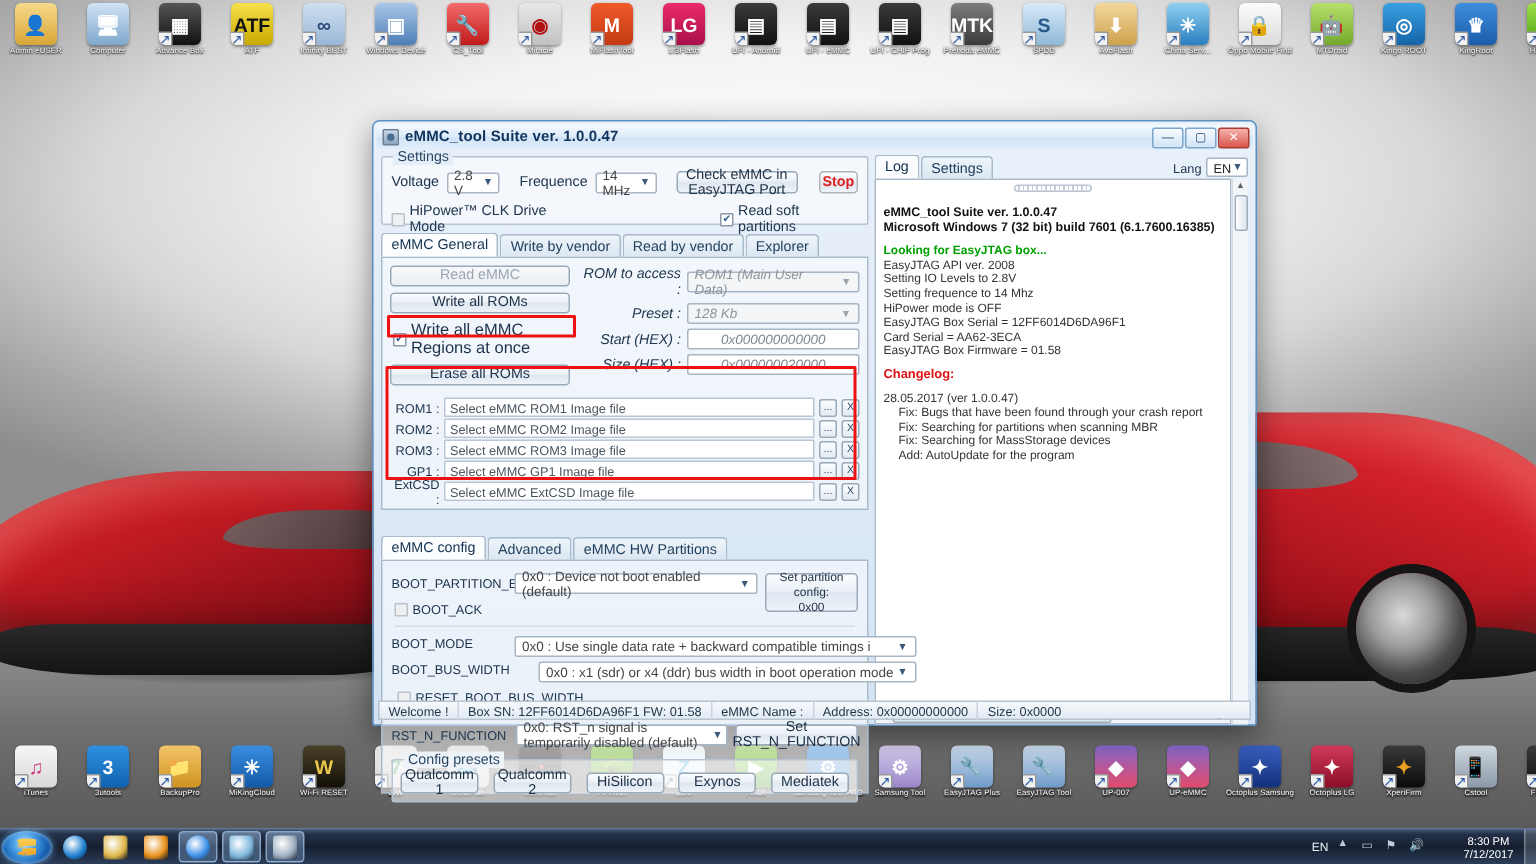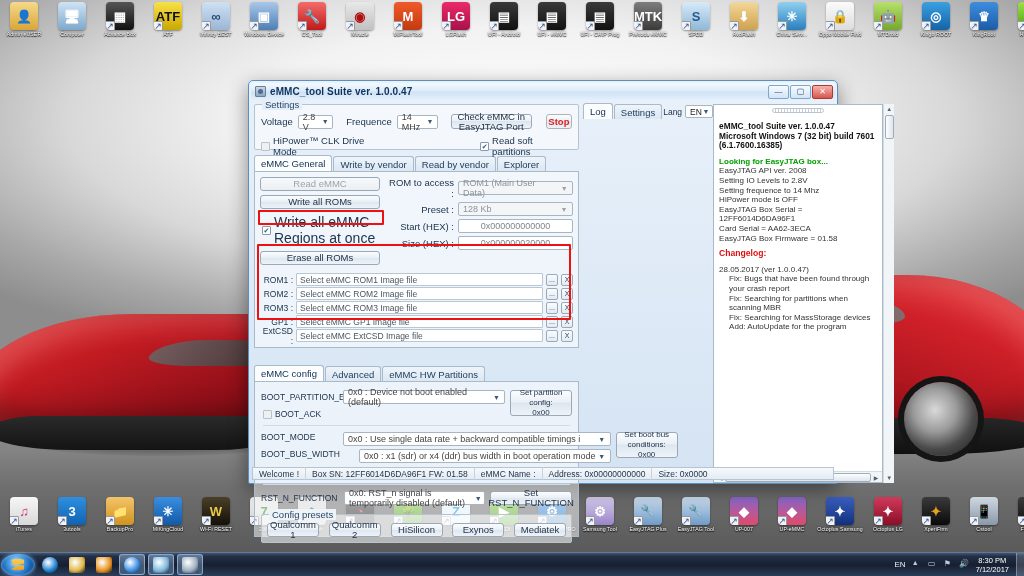--- a/index.html
+++ b/index.html
@@ -124,21 +124,21 @@
     background:linear-gradient(to bottom, rgba(180,215,250,.42), rgba(120,170,225,.30));
     border:1px solid rgba(190,220,255,.55);
   }
   .tb-ico { width:16px; height:16px; border-radius:2px; display:block; }
   #tray {
     margin-left:auto; display:flex; align-items:center; height:24px;
     padding-right:3px; color:#e8f1fb;
   }
   #tray .tlang { font-size:8px; margin-right:6px; }
   #tray .tico { width:11px; height:11px; margin-right:5px; opacity:.9; }
-  #clock { text-align:center; font-size:7.5px; line-height:9px; color:#fff; margin-right:4px; }
+  #clock { text-align:center; font-size:7.5px; line-height:9px; color:#fff; margin-right:4px;margin-left:20px; }
   #showdesk { width:8px; height:24px; background:rgba(255,255,255,.16); border-left:1px solid rgba(255,255,255,.3); }
 
   
   #win {
     position:absolute; left:248px; top:80px; width:590px; height:404px;
     background:linear-gradient(to bottom,#e9f1fa,#d4e3f3);
     border:1px solid #5a8fc4;
     border-radius:5px 5px 2px 2px;
     box-shadow:0 6px 20px rgba(0,0,0,.45);
     padding:2px;
@@ -159,21 +159,21 @@
   .wbtn {
     width:21px; height:14px; border:1px solid #7fa6cb; border-radius:2px;
     background:linear-gradient(to bottom,#f7fbff,#d2e4f6);
     display:flex; align-items:center; justify-content:center;
     font-size:8px; color:#23446e;
   }
   .wbtn.close { background:linear-gradient(to bottom,#f7b2ad,#d9554b); border-color:#a93b33; color:#fff; }
 
   #winBody { display:flex; gap:4px; padding:4px 3px 0 3px; height:383px; }
   #leftPane { width:325px; flex:0 0 325px; }
-  #rightPane { flex:1; display:flex; }
+  #rightPane { flex:1; display:flex; flex-direction:column; }
 
   
   .grp {
     border:1px solid #b6c4d2; background:rgba(255,255,255,.55);
     border-radius:2px; position:relative; padding:9px 6px 6px 6px;
   }
   .grp > .cap {
     position:absolute; top:-6px; left:7px; background:#e4eef8; padding:0 3px;
     font-size:9.5px; color:#2a4766;
   }
@@ -546,26 +546,26 @@
 
       <div style="position:relative;border:1px solid #a9bacb;border-top:none;background:rgba(255,255,255,.5);padding:5px 5px 4px 5px;">
 
         <div style="display:flex;gap:6px;">
 
           <div style="width:120px;flex:0 0 120px;">
             <div class="btn disabled" style="height:14px;">Read eMMC</div>
             <div class="btn" style="height:14px;margin-top:4px;">Write all ROMs</div>
             <div class="cbx" style="margin:5px 0 5px 2px;">
               <span class="box checked"></span>
-              <span style="font-size:14px;">Write all eMMC Regions at once</span>
+              <span style="font-size:11px;">Write all eMMC Regions at once</span>
             </div>
             <div class="btn" style="height:14px;">Erase all ROMs</div>
           </div>
 
-          <div style="flex:1;">
+          <div style="flex:1;font-style:italic;">
             <div style="display:flex;align-items:center;gap:4px;">
               <span class="lbl9" style="width:68px;text-align:right;flex:0 0 68px;">ROM to access :</span>
               <div class="sel gray" style="flex:1;">
                 <span>ROM1 (Main User Data)</span>
                 <span class="arw">▼</span>
               </div>
             </div>
             <div style="display:flex;align-items:center;gap:4px;margin-top:3px;">
               <span class="lbl9" style="width:68px;text-align:right;flex:0 0 68px;">Preset :</span>
               <div class="sel gray" style="flex:1;">

